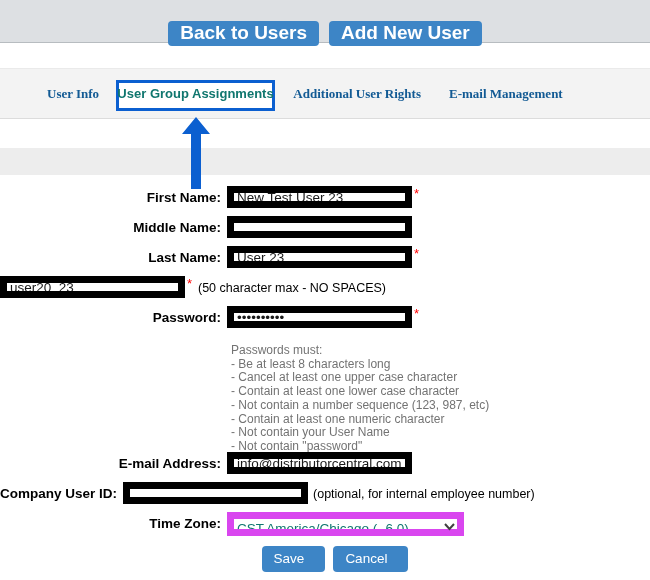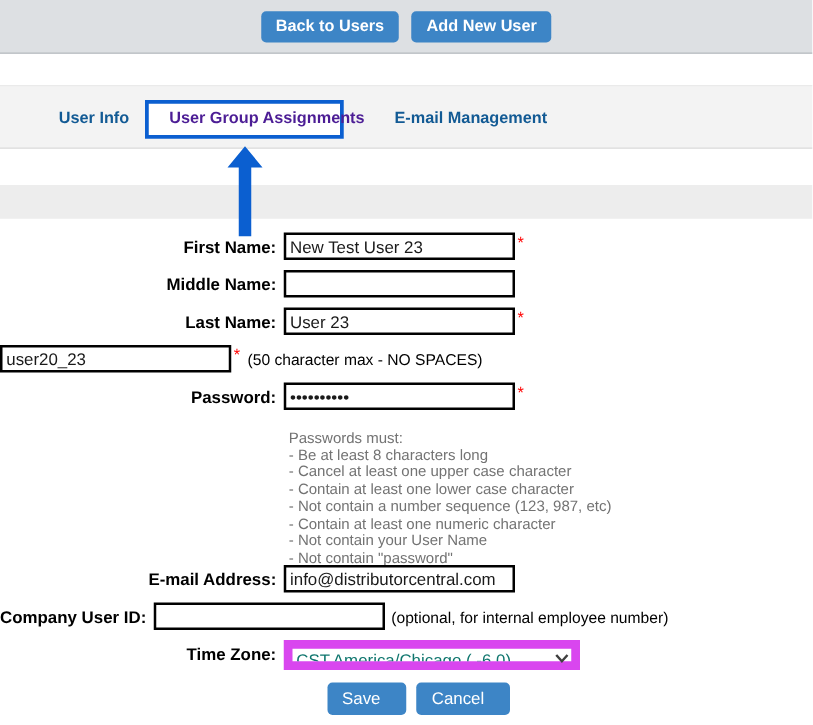--- a/index.html
+++ b/index.html
@@ -34,26 +34,27 @@
     display: flex;
     justify-content: center;
     gap: 10px;
   }
   .btn-blue {
     background: #3d85c6;
     color: #ffffff;
     border: none;
     border-radius: 4px;
     font-family: "Liberation Sans", sans-serif;
-    font-size: 13px;
+    font-size: 19px;
     font-weight: bold;
     padding: 5px 12px 6px 12px;
     line-height: 14px;
     cursor: pointer;
     white-space: nowrap;
+    margin-top: 12px;
   }
 
   
   #tab-strip {
     position: absolute;
     left: 0; top: 68px;
     width: 650px;
     height: 51px;
     background: #f3f3f3;
     border-top: 1px solid #eaeaea;
@@ -65,21 +66,21 @@
     left: 0; top: 68px;
     width: 650px;
     height: 51px;
     display: flex;
     align-items: center;
     padding-left: 47px;
     box-sizing: border-box;
     gap: 0px;
   }
   .tab {
-    font-family: Liberation Sans, sans-serif;
+    font-family: Liberation Serif, serif;
     font-size: 13px;
     font-weight: bold;
     color: #125a94;
     white-space: nowrap;
     cursor: pointer;
     padding: 0 14px;
     line-height: 20px;
   }
   .tab:first-child { padding-left: 0; }
 
@@ -90,30 +91,30 @@
     top: 80px;
     width: 159px;
     height: 31px;
     border: 3px solid #0b5fd0;
     background: #ffffff;
     box-sizing: border-box;
     z-index: 4;
   }
   #tab-highlight-label {
     position: absolute;
-    left: 18px; top: 0;
+    left: 0; top: 0;
     width: 153px;
     height: 20px;
     display: flex;
     align-items: center;
     justify-content: center;
     font-family: "Liberation Sans", sans-serif;
     font-size: 13px;
     font-weight: bold;
-    color: #4c1d95;
+    color: #0f766e;
     white-space: nowrap;
   }
 
   
   #arrow-annotation {
     position: absolute;
     left: 180px;
     top: 116px;
     width: 34px;
     height: 74px;
@@ -148,21 +149,21 @@
     font-family: "Liberation Sans", sans-serif;
     font-size: 13.5px;
     font-weight: bold;
     color: #000000;
     line-height: 24px;
     white-space: nowrap;
   }
   .fld {
     width: 185px;
     height: 22px;
-    border: 2px solid #000000;
+    border: 7px solid #000000;
     background: #ffffff;
     box-sizing: border-box;
     font-family: "Liberation Sans", sans-serif;
     font-size: 13.5px;
     color: #1a1a1a;
     padding: 0 3px;
     line-height: 20px;
     outline: none;
   }
   .req {
@@ -257,20 +258,21 @@
 <div id="top-band"></div>
 <div id="top-buttons">
   <button class="btn-blue">Back to Users</button>
   <button class="btn-blue">Add New User</button>
 </div>
 
 <div id="tab-strip"></div>
 <div id="tabs">
   <div class="tab">User Info</div>
   <div class="tab" style="visibility:hidden;">User Group Assignments</div>
+  <div class="tab">Additional User Rights</div>
   <div class="tab">E-mail Management</div>
 </div>
 
 <div id="tab-highlight">
   <div id="tab-highlight-label">User Group Assignments</div>
 </div>
 
 <div id="arrow-annotation">
   <svg width="34" height="74" viewBox="0 0 34 74" xmlns="http://www.w3.org/2000/svg">
     <polygon points="16,1 30,18 21,18 21,73 11,73 11,18 2,18" fill="#0b5fd0"></polygon>

